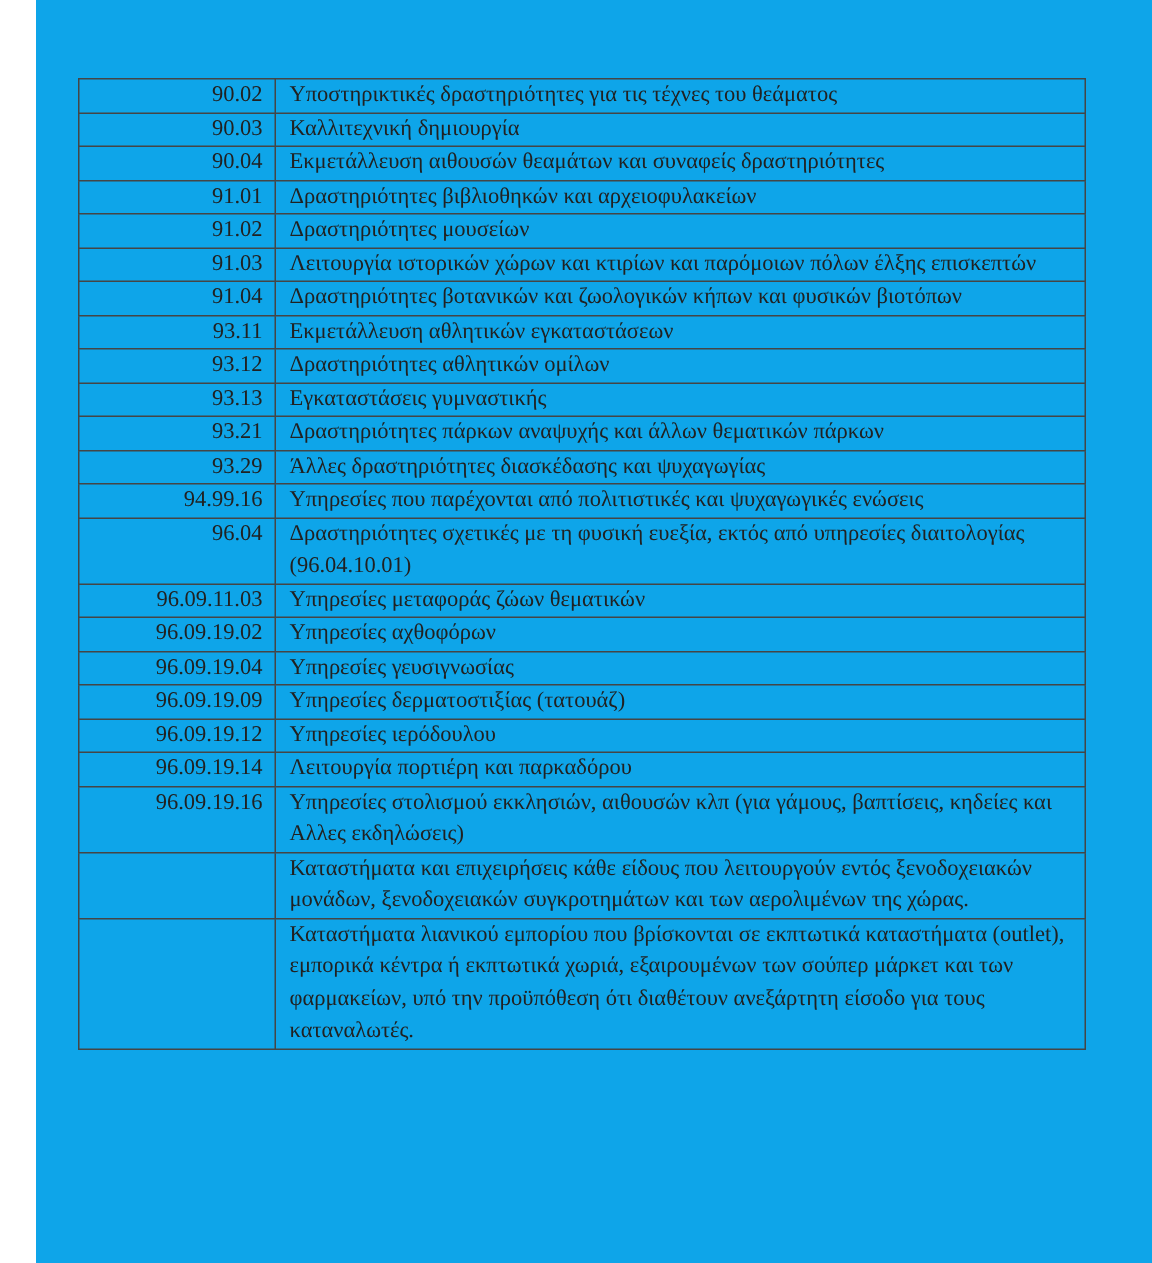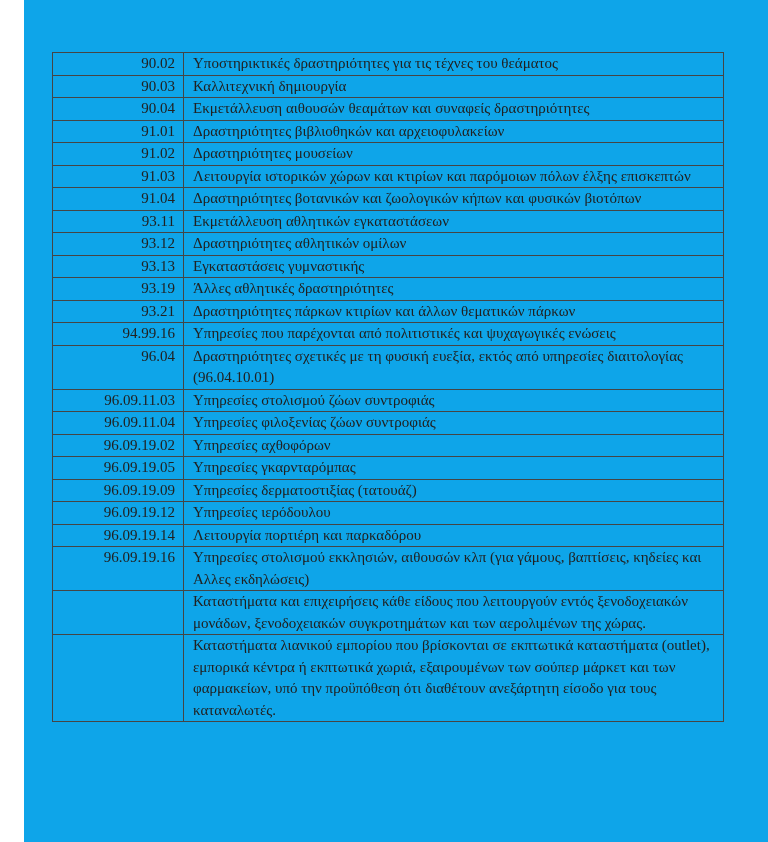--- a/index.html
+++ b/index.html
@@ -82,50 +82,46 @@
         </tr>
         <tr>
           <td class="code">93.12</td>
           <td class="desc">Δραστηριότητες αθλητικών ομίλων</td>
         </tr>
         <tr>
           <td class="code">93.13</td>
           <td class="desc">Εγκαταστάσεις γυμναστικής</td>
         </tr>
         <tr>
-          <td class="code">93.19</td>
-          <td class="desc">Άλλες αθλητικές δραστηριότητες</td>
+          <td class="code">93.21</td>
+          <td class="desc">Δραστηριότητες πάρκων αναψυχής και άλλων θεματικών πάρκων</td>
         </tr>
         <tr>
-          <td class="code">93.21</td>
-          <td class="desc">Δραστηριότητες πάρκων κτιρίων και άλλων θεματικών πάρκων</td>
+          <td class="code">93.29</td>
+          <td class="desc">Άλλες δραστηριότητες διασκέδασης και ψυχαγωγίας</td>
         </tr>
         <tr>
           <td class="code">94.99.16</td>
           <td class="desc">Υπηρεσίες που παρέχονται από πολιτιστικές και ψυχαγωγικές ενώσεις</td>
         </tr>
         <tr>
           <td class="code">96.04</td>
           <td class="desc">Δραστηριότητες σχετικές με τη φυσική ευεξία, εκτός από υπηρεσίες διαιτολογίας (96.04.10.01)</td>
         </tr>
         <tr>
           <td class="code">96.09.11.03</td>
-          <td class="desc">Υπηρεσίες στολισμού ζώων συντροφιάς</td>
-        </tr>
-        <tr>
-          <td class="code">96.09.11.04</td>
-          <td class="desc">Υπηρεσίες φιλοξενίας ζώων συντροφιάς</td>
+          <td class="desc">Υπηρεσίες μεταφοράς ζώων θεματικών</td>
         </tr>
         <tr>
           <td class="code">96.09.19.02</td>
           <td class="desc">Υπηρεσίες αχθοφόρων</td>
         </tr>
         <tr>
-          <td class="code">96.09.19.05</td>
-          <td class="desc">Υπηρεσίες γκαρνταρόμπας</td>
+          <td class="code">96.09.19.04</td>
+          <td class="desc">Υπηρεσίες γευσιγνωσίας</td>
         </tr>
         <tr>
           <td class="code">96.09.19.09</td>
           <td class="desc">Υπηρεσίες δερματοστιξίας (τατουάζ)</td>
         </tr>
         <tr>
           <td class="code">96.09.19.12</td>
           <td class="desc">Υπηρεσίες ιερόδουλου</td>
         </tr>
         <tr>

